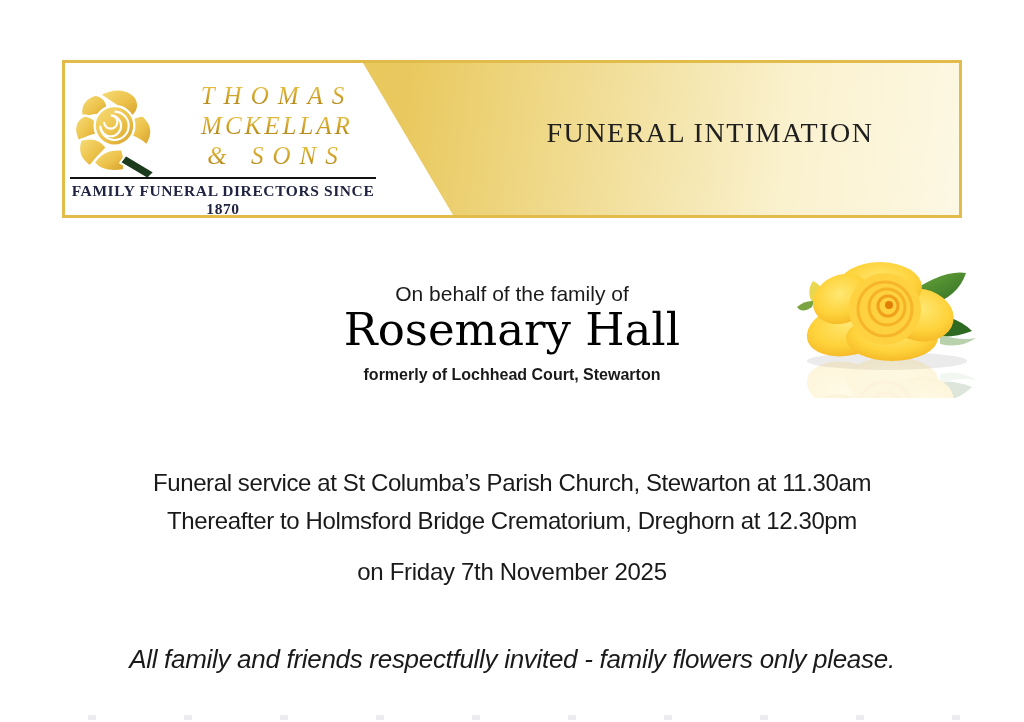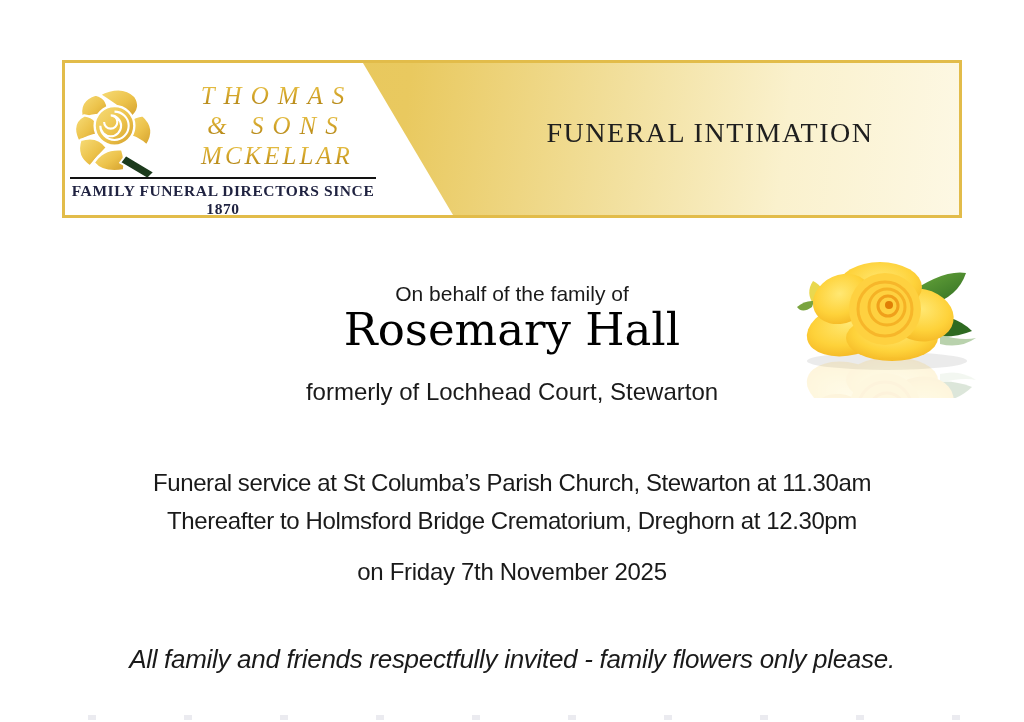--- a/index.html
+++ b/index.html
@@ -86,21 +86,21 @@
     font-family: "Liberation Serif", serif;
     font-size: 28px;
     letter-spacing: 1.5px;
     color: #1f1f1f;
   }
 
   
   .line { position: absolute; left: 0; width: 1024px; text-align: center; }
   .intro     { top: 282px; font-size: 21px; }
   .name      { top: 303px; font-family: "DejaVu Serif", serif; font-size: 45px; color: #000000; }
-  .residence { top: 378px; font-size: 24px; }
+  .residence { top: 366px; font-size: 16px; font-weight: bold; }
   .service1  { top: 469px; font-size: 24px; letter-spacing: -0.4px; }
   .service2  { top: 507px; font-size: 24px; letter-spacing: -0.4px; }
   .dateline  { top: 558px; font-size: 24px; letter-spacing: -0.3px; }
   .footer    { top: 644px; font-size: 26px; font-style: italic; letter-spacing: -0.3px; }
 
   .rose-photo {
     position: absolute;
     left: 792px; top: 243px;
     width: 190px; height: 155px;
   }
@@ -137,22 +137,22 @@
           <path d="M56 94 Q34 98 24 86 Q34 70 54 72 Q58 84 56 94 Z"></path>
           <path d="M80 68 Q92 50 76 36 Q58 38 56 56 Q70 58 80 68 Z"></path>
           <circle cx="46" cy="47" r="21"></circle>
         </g>
         <path d="M46 32 a15 15 0 1 1 -15 15 a11 11 0 1 0 11 -11 a7 7 0 1 1 -7 7" fill="none" stroke="#ffffff" stroke-width="2.2"></path>
         <path d="M58 78 L88 96 L81 103 L52 86 Z" fill="#1c3a1c" stroke="#ffffff" stroke-width="2"></path>
       </svg>
 
       <div class="logo-text">
         <div class="gold logo-line1">THOMAS</div>
+        <div class="gold logo-line2">MCKELLAR</div>
         <div class="gold logo-line3">&amp; SONS</div>
-        <div class="gold logo-line2">MCKELLAR</div>
       </div>
 
       <div class="logo-rule"></div>
       <div class="logo-tagline">FAMILY FUNERAL DIRECTORS SINCE 1870</div>
     </div>
 
     <div class="banner-title">FUNERAL INTIMATION</div>
   </div>
 </div>
 

